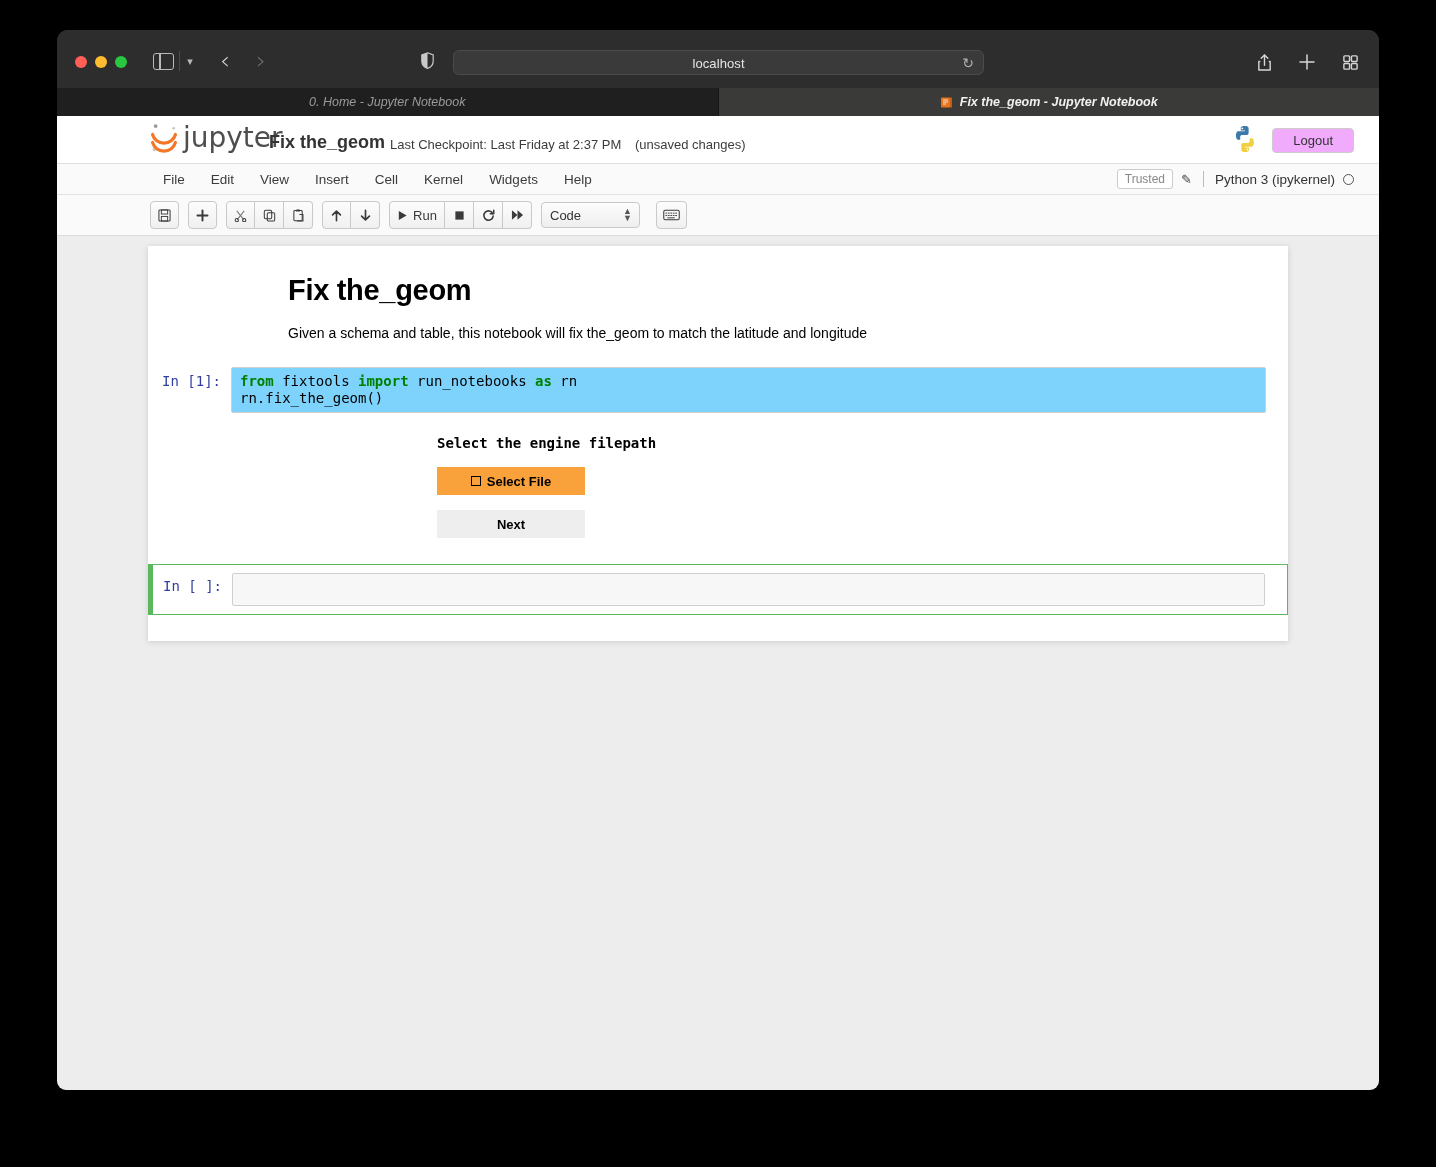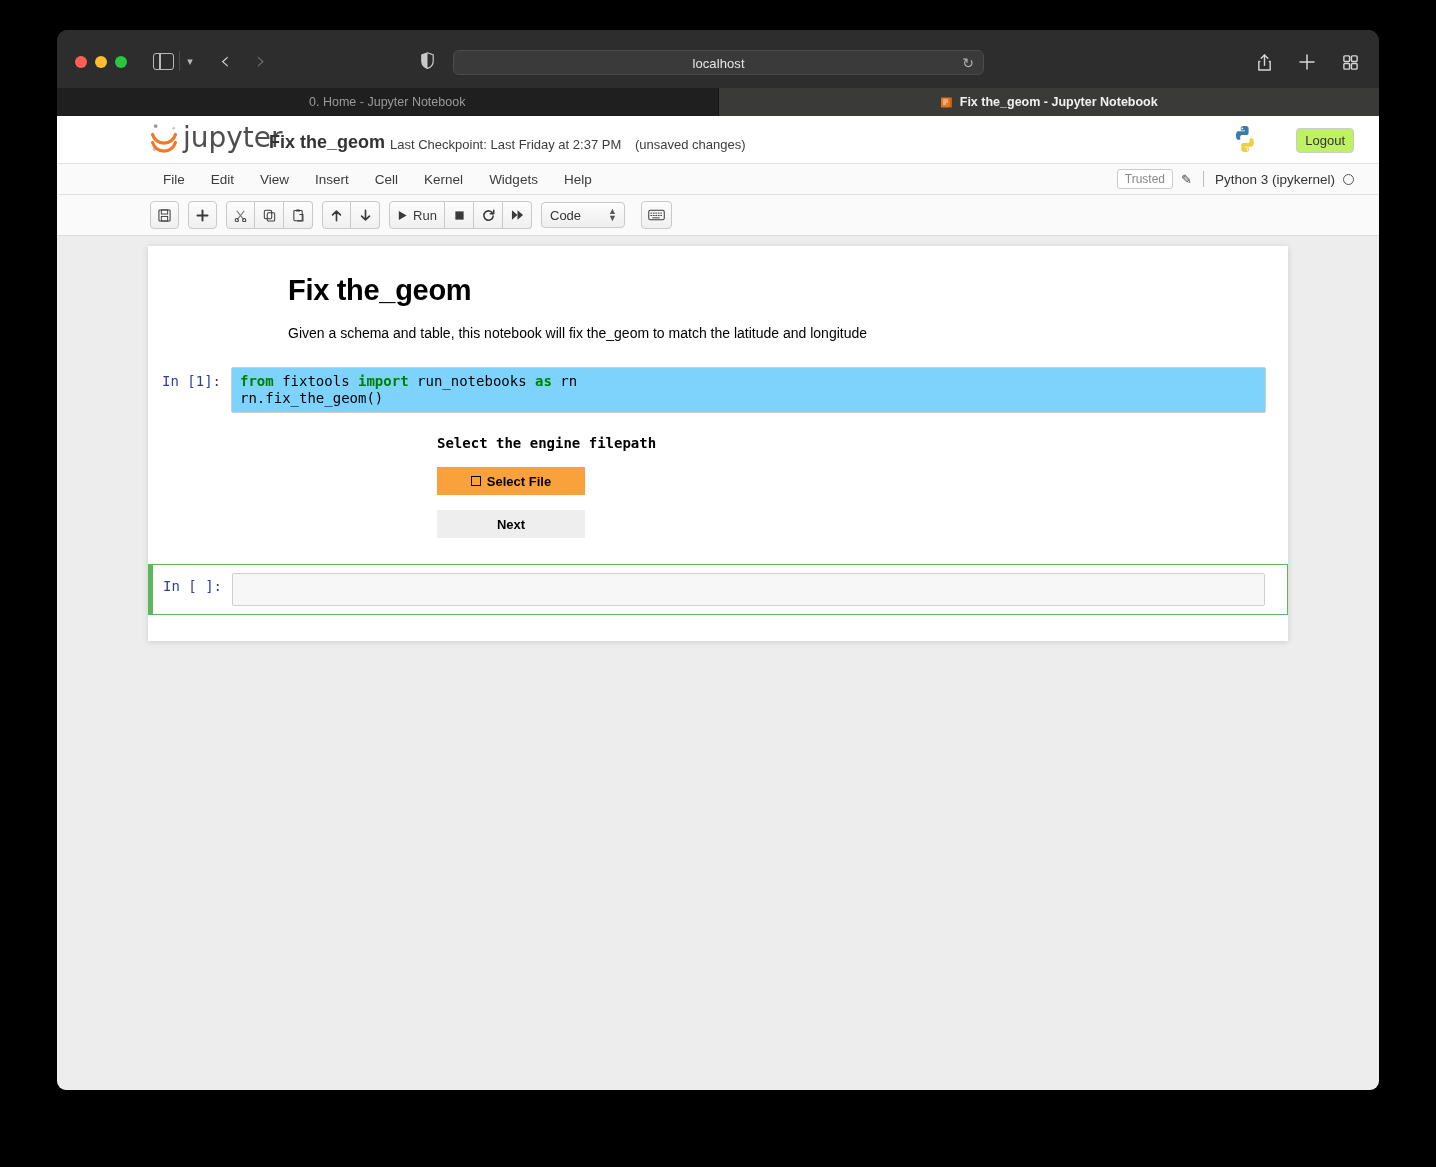--- a/index.html
+++ b/index.html
@@ -145,20 +145,21 @@
     align-items: center;
     justify-content: center;
   }
 
   
   .tab-strip {
     position: relative;
     height: 28px;
     background: #f9a8d4;
     display: flex;
+    font-style: italic;
   }
   .tab {
     flex: 1;
     display: flex;
     align-items: center;
     justify-content: center;
     gap: 7px;
     font-size: 12.5px;
     height: 28px;
     box-sizing: border-box;
@@ -230,24 +231,24 @@
   .py-logo {
     position: absolute;
     right: 119px;
     top: 8px;
     width: 30px; height: 30px;
   }
   .logout-btn {
     position: absolute;
     right: 25px;
     top: 12px;
-    padding: 4px 8px;
+    padding: 4px 20px;
     font-size: 13px;
     color: #333;
-    background: #bef264;
+    background: #f0abfc;
     border: 1px solid #ccc;
     border-radius: 4px;
     cursor: pointer;
   }
 
   .jp-menubar {
     height: 30px;
     background: #fafafa;
     border-bottom: 1px solid #e3e3e3;
     position: relative;
@@ -312,21 +313,21 @@
     box-sizing: border-box;
     padding: 0 6px;
   }
   .tb-group .tb-btn { border-radius: 0; border-left-width: 0; }
   .tb-group .tb-btn:first-child { border-radius: 4px 0 0 4px; border-left-width: 1px; }
   .tb-group .tb-btn:last-child { border-radius: 0 4px 4px 0; }
   .tb-group .tb-btn:only-child { border-radius: 4px; border-left-width: 1px; }
   .tb-btn.run { min-width: 56px; gap: 5px; }
   .cell-type-select {
     height: 26px;
-    width: 84px;
+    width: 99px;
     background: linear-gradient(#fdfdfd, #eeeeee);
     border: 1px solid #c9c9c9;
     border-radius: 4px;
     font-size: 13px;
     color: #333;
     position: relative;
     display: flex;
     align-items: center;
     padding-left: 8px;
     box-sizing: border-box;

